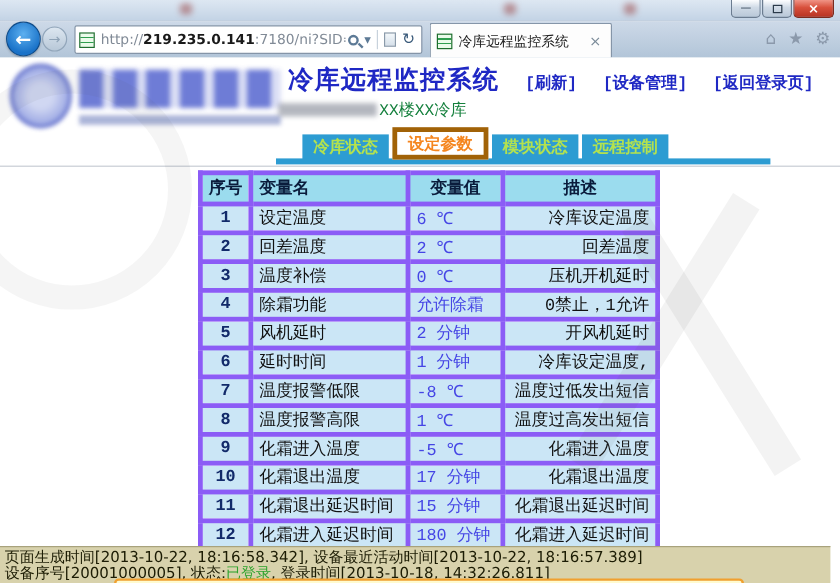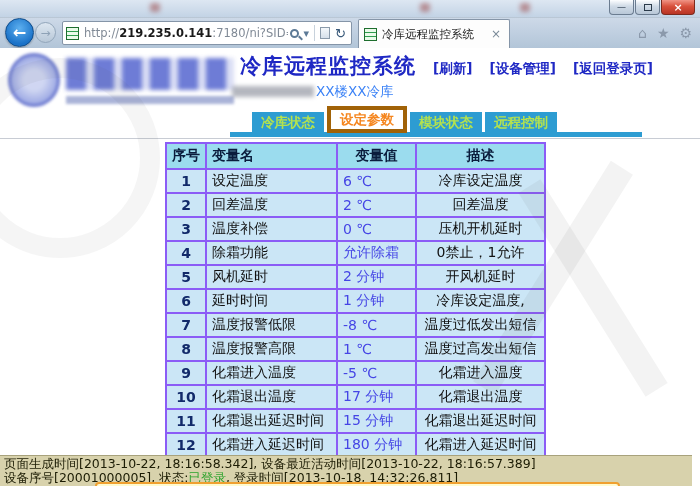--- a/index.html
+++ b/index.html
@@ -79,21 +79,21 @@
     background:#fdfdfd; border:1px solid #8595a8; border-bottom:none;
     border-radius:2px 2px 0 0;
     display:flex; align-items:center; padding:0 5px; font-size:11.5px; color:#222;
   }
   .btab .tabtitle { flex:1; white-space:nowrap; overflow:hidden; }
   .btab .tabclose { color:#7a8a98; font-size:12px; padding:0 3px; }
   .toolicons { position:absolute; right:8px; top:6px; display:flex; gap:10px; }
   .toolicons span { font-size:14px; color:#8b99ab; line-height:18px; }
 
   
-  .page { position:absolute; left:0; top:48px; width:700px; height:407px; background:#fff; overflow:hidden; }
+  .page { position:absolute; left:0; top:48px; width:700px; height:407px; background:#fff; overflow:hidden;font-family:Liberation Mono, monospace; }
 
   
   .logo-seal {
     position:absolute; left:8px; top:5px; width:52px; height:54px;
     border:3px solid #5565c8; border-radius:50%;
     background: radial-gradient(circle, #c8d0f0 30%, #8e9ce0 70%);
     filter: blur(1.6px); opacity:.85;
   }
   .logo-script {
     position:absolute; left:66px; top:10px; width:168px; height:32px;
@@ -102,21 +102,21 @@
   }
   .logo-caption {
     position:absolute; left:66px; top:48px; width:168px; height:8px;
     background:#7e8cc4; filter: blur(1.8px); opacity:.65;
   }
   .apptitle-row { position:absolute; left:240px; top:4px; white-space:nowrap; }
   .apptitle { font-size:21px; font-weight:bold; color:#1f28c4; letter-spacing:1px; }
   .hlink { font-size:13.5px; font-weight:bold; color:#1f28c4; text-decoration:none; margin-left:12px; }
   .subline { position:absolute; left:232px; top:36px; height:15px; display:flex; align-items:center; }
   .censored { width:82px; height:11px; background:#6a7080; filter:blur(2px); opacity:.5; margin-right:2px; }
-  .loc { font-size:13.5px; color:#3b82f6; }
+  .loc { font-size:13.5px; color:#15803d; }
 
   
   .tabsrow { position:absolute; left:240px; top:58px; height:27px; display:flex; align-items:flex-end; gap:3px;padding-left:12px; }
   .ptab {
     height:21px; padding:0 9px; background:#2d9cd2; color:#b4e24e;
     font-size:13.5px; font-weight:bold; display:flex; align-items:center;
   }
   .ptab.active {
     height:27px; background:#fff; color:#f5861f;
     border:4px solid #a16207; position:relative; z-index:2;
@@ -124,29 +124,29 @@
   .bluebar { position:absolute; left:230px; top:84px; width:412px; height:5px; background:#2d9cd2; }
   .graybar { position:absolute; left:0px; top:90px; width:700px; height:1px; background:#c8ccd4; }
 
   
   table.params {
     position:absolute; left:165px; top:94px;
     border-collapse:collapse; table-layout:fixed;
     font-size:14px;
   }
   .params th, .params td {
-    border:2px solid #8b5cf6; padding:0 5px; height:24px;
+    border:4px solid #8b5cf6; padding:0 5px; height:24px;
     overflow:hidden; white-space:nowrap;
   }
   .params th { background:#9bdcee; color:#0a1c3c; font-weight:bold; height:26px; }
   .params td { background:#cbe6f6; color:#111; }
   .params .c-no   { width:36px;  text-align:center; }
   .params .c-name { width:131px; text-align:left; }
   .params .c-val  { width:79px;  text-align:left; }
-  .params .c-desc { width:129px; text-align:center; }
+  .params .c-desc { width:129px; text-align:right; }
   .params th.c-name { text-align:left; }
   .params th.c-val, .params th.c-desc { text-align:center; }
   .params td.c-no { font-weight:bold; color:#122a6a; }
   .params td.c-val { color:#4545e5; }
 
   
   .statusfooter {
     position:absolute; left:0; top:455px; width:692px; height:31px;
     background:#d8d2ac; border-top:1px solid #a8a27c;
     font-size:12.5px; color:#1c1c04; padding:1px 4px; line-height:14px;

